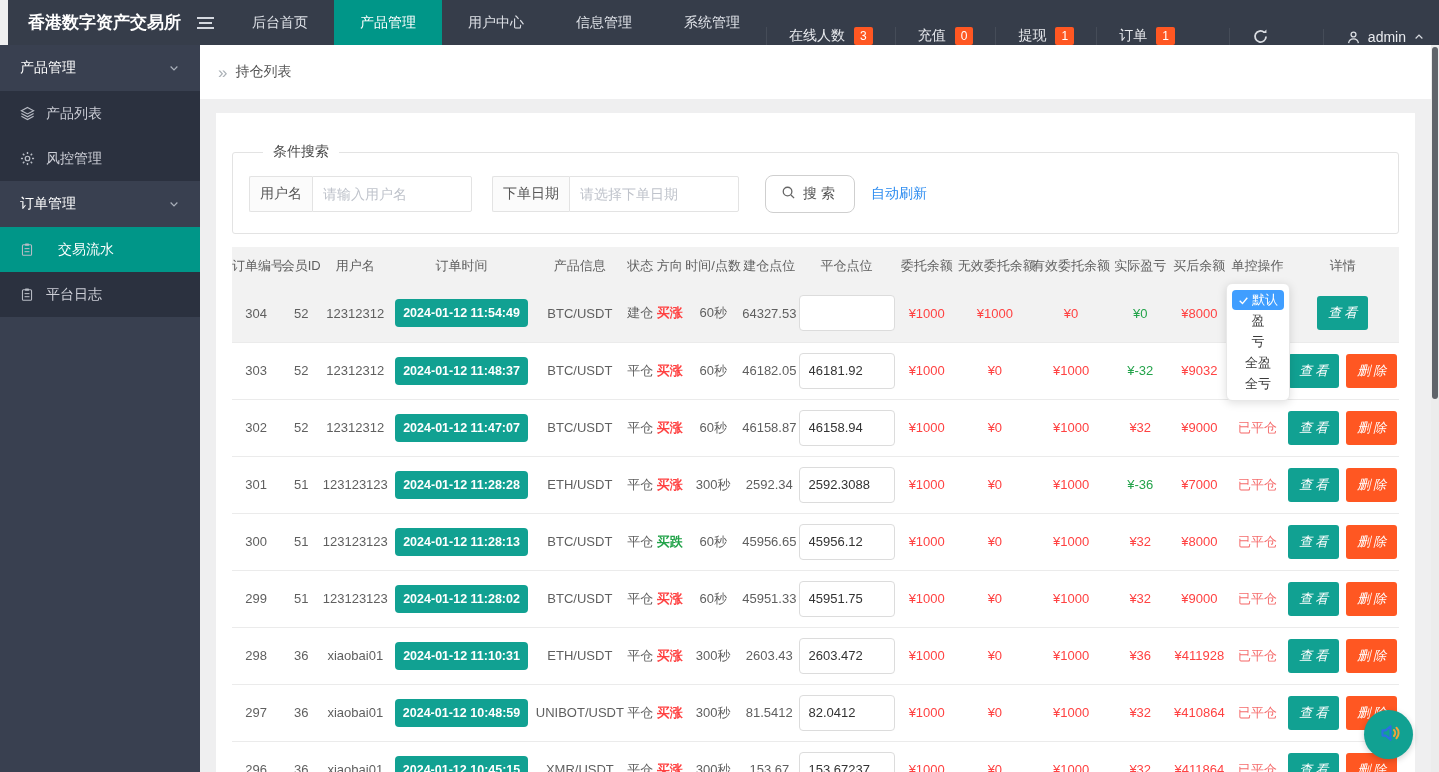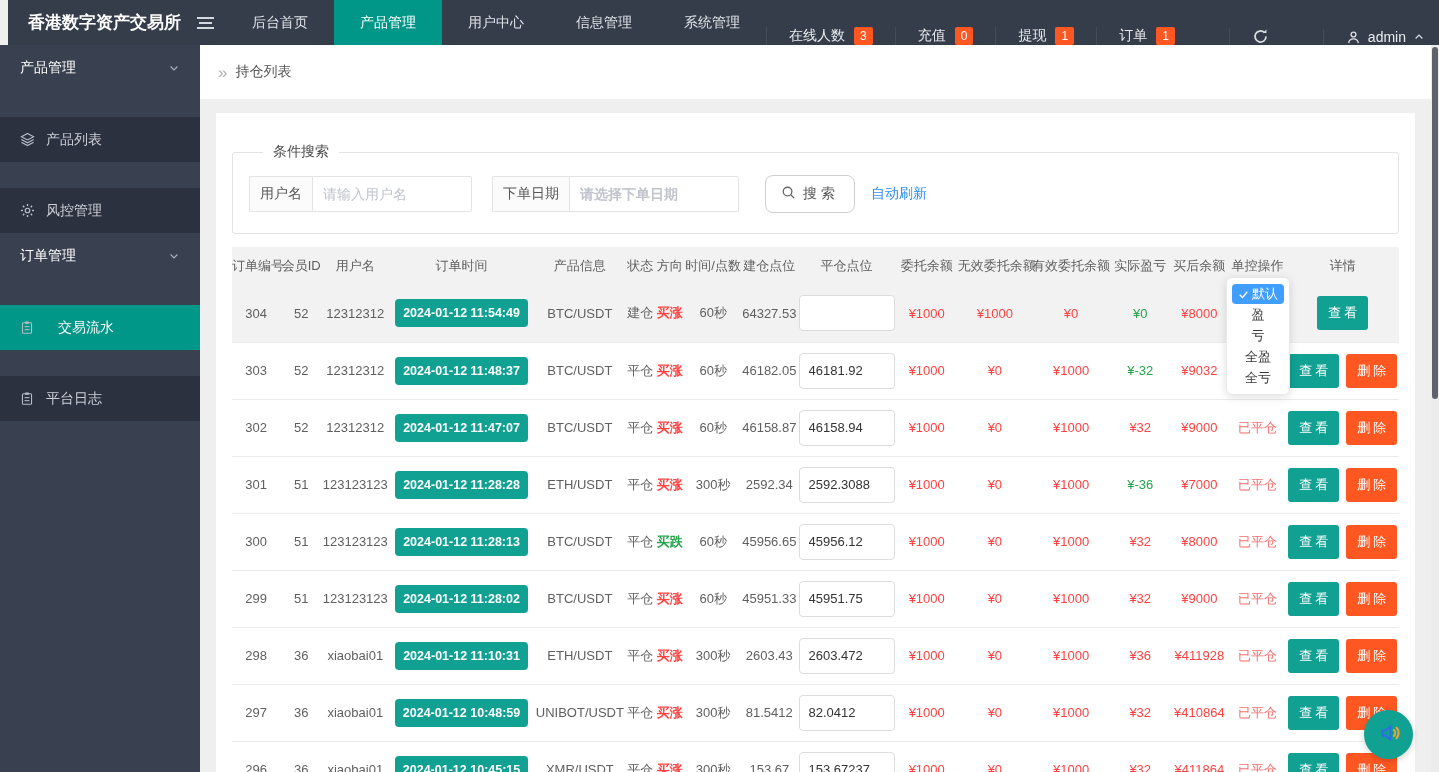--- a/index.html
+++ b/index.html
@@ -19,58 +19,58 @@
   .nav-item.active { background:#009688; color:#fff; }
   .top-right { margin-left:auto; display:flex; align-items:flex-end;gap:32px; }
   .tr-sec { display:flex; align-items:center; padding:0 22px; border-left:1px solid rgba(255,255,255,.08); color:#e8eaee; font-size:14px; cursor:pointer; white-space:nowrap; }
   .badge { margin-left:9px; background:#ff5722; color:#fff; font-size:12px; line-height:18px; padding:0 6px; border-radius:2px; }
   .tr-sec svg { display:block; }
   .admin-name { margin:0 7px 0 7px; }
   
   .sidebar { position:absolute; top:45px; left:0; width:200px; bottom:0; background:#394050; z-index:40; }
   .sgroup-h { height:46px; display:flex; align-items:center; padding:0 20px; color:#fff; font-size:14px; cursor:pointer; }
   .sgroup-h .chev { margin-left:auto; display:flex; }
-  .sitem { height:45px; display:flex; align-items:center; padding:0 20px; background:#2b313f; color:#ccced6; font-size:14px; cursor:pointer;margin-top:26px; }
+  .sitem { height:45px; display:flex; align-items:center; padding:0 20px; background:#2b313f; color:#ccced6; font-size:14px; cursor:pointer; }
   .sitem .ic { width:16px; margin-right:10px; display:flex; }
   .sitem.active { background:#009688; color:#fff;gap:12px; }
   
   .main { position:absolute; left:200px; top:45px; right:0; bottom:0; }
   .breadcrumb { height:54px; background:#fff; display:flex; align-items:center; padding:0 18px; font-size:14px; color:#555; }
   .breadcrumb .arrows { color:#aab0b6; font-size:17px; margin-right:8px; line-height:1; }
   .content { position:absolute; top:54px; left:0; right:0; bottom:0; background:#efeff0; padding:14px 24px 0 16px; }
   .card { background:#fff; min-height:659px; padding:16px; }
   
   fieldset.search { border:1px solid #e3e3e3; border-radius:3px; margin-top:14px; padding:10px 16px 20px; }
   fieldset.search legend { font-size:14px; color:#4a4a4a; padding:0 10px; margin-left:14px; }
   .form-row { display:flex; align-items:center; margin-top:4px; }
   .input-group { display:flex; height:36px; }
   .addon { display:flex; align-items:center; padding:0 10px; background:#fbfbfb; border:1px solid #e3e3e3; border-right:none; color:#565656; font-size:14px; border-radius:2px 0 0 2px; white-space:nowrap; }
   input.text { border:1px solid #e3e3e3; width:160px; padding:0 10px; font-size:14px; color:#333; border-radius:0 2px 2px 0; outline:none; }
-  input.text.date { width:170px;font-weight:bold; }
+  input.text.date { width:170px; }
   input::placeholder { color:#bfc3cb; }
   .ig-date { margin-left:20px; }
   .search-btn { margin-left:26px; height:38px; padding:0 15px; background:#fff; border:1px solid #cfcfcf; border-radius:8px; font-size:14px; color:#555; display:flex; align-items:center; gap:7px; cursor:pointer; letter-spacing:4px; }
   .auto-refresh { margin-left:16px; color:#2d8cf0; font-size:14px; cursor:pointer; }
   
   table.grid { width:100%; border-collapse:collapse; table-layout:fixed; margin-top:13px; font-size:13px; color:#5f5f5f; }
   table.grid thead th { background:#f2f2f2; font-weight:400; height:38px; font-size:13px; color:#5f5f5f; text-align:center; white-space:nowrap; overflow:visible; }
   table.grid tbody td { height:57px; border-bottom:1px solid #ebebeb; text-align:center; white-space:nowrap; overflow:visible; }
   tr.hl { background:#f2f2f2; }
   .time-btn { display:inline-block; background:#11a192; color:#fff; font-weight:700; font-size:12.5px; padding:7px 8px; border-radius:4px; cursor:pointer; }
   .st { color:#5f5f5f; }
   .dir { font-weight:700; }
   .dir.red { color:#ff4242; } .dir.green { color:#23a34a; }
   .pt-input { width:96px; height:36px; border:1px solid #dcdcdc; border-radius:4px; padding:0 9px; font-size:13px; color:#333; outline:none; background:#fff; }
   td.red { color:#ff4242; } td.green { color:#23a34a; }
   td.ctl { color:#f56c6c; }
-  .btn { border:none; color:#fff; font-size:13px; padding:8px 8px 8px 11px; border-radius:3px; cursor:pointer; letter-spacing:3px; }
+  .btn { border:none; color:#fff; font-size:13px; padding:8px 8px 8px 11px; border-radius:3px; cursor:pointer; letter-spacing:3px;font-style:italic; }
   .btn.view { background:#11a192; }
   .btn.del { background:#ff5722; margin-left:7px;text-align:center; }
   
-  .ctl-popup { position:absolute; left:1226px; top:277px; width:64px; background:#fff; border:1px solid #e8e8e8; border-radius:6px; box-shadow:0 2px 10px rgba(0,0,0,.13); padding:5px 5px; z-index:60; }
+  .ctl-popup { position:absolute; left:1226px; top:283px; width:64px; background:#fff; border:1px solid #e8e8e8; border-radius:6px; box-shadow:0 2px 10px rgba(0,0,0,.13); padding:5px 5px; z-index:60; }
   .opt { height:20px; margin:1px 0; cursor:pointer; border-radius:4px; display:flex; align-items:center; justify-content:center; gap:3px; font-size:13px; color:#3a3a3a; }
   .opt.selected { background:#409eff; color:#fff; }
   
   .fab { position:absolute; left:1364px; top:710px; width:49px; height:49px; border-radius:50%; background:#11a192; display:flex; align-items:center; justify-content:center; z-index:70; cursor:pointer; box-shadow:0 2px 6px rgba(0,0,0,.18); }
   
   .scrollbar { position:absolute; right:0; top:45px; bottom:0; width:8px; background:#ececec; z-index:80; }
   .scroll-thumb { position:absolute; top:2px; left:1px; width:6px; height:352px; background:#60646a; border-radius:3px; cursor:pointer; }
 </style>
 </head>
 <body>

